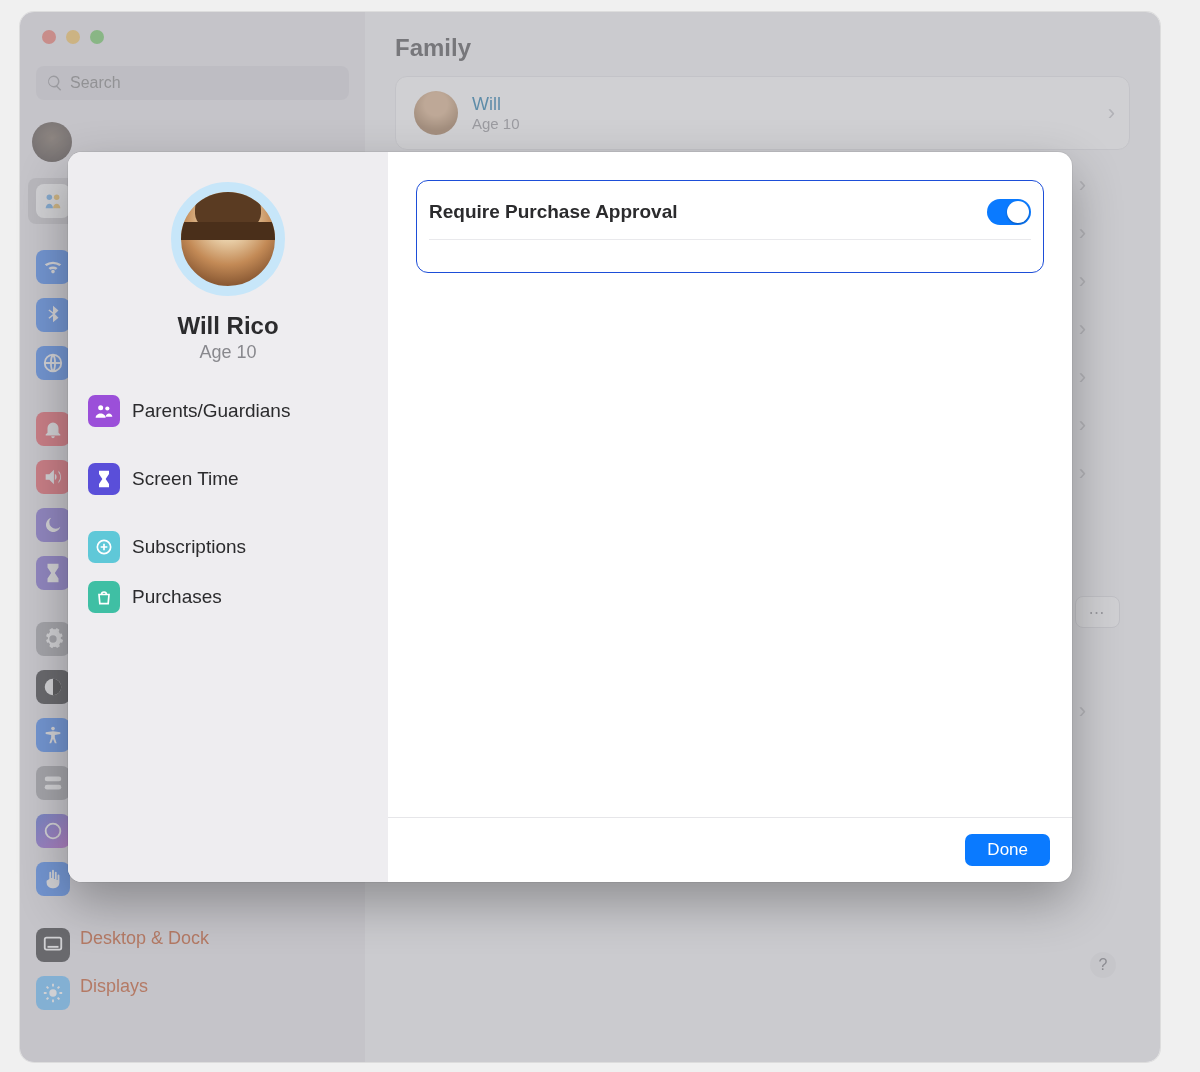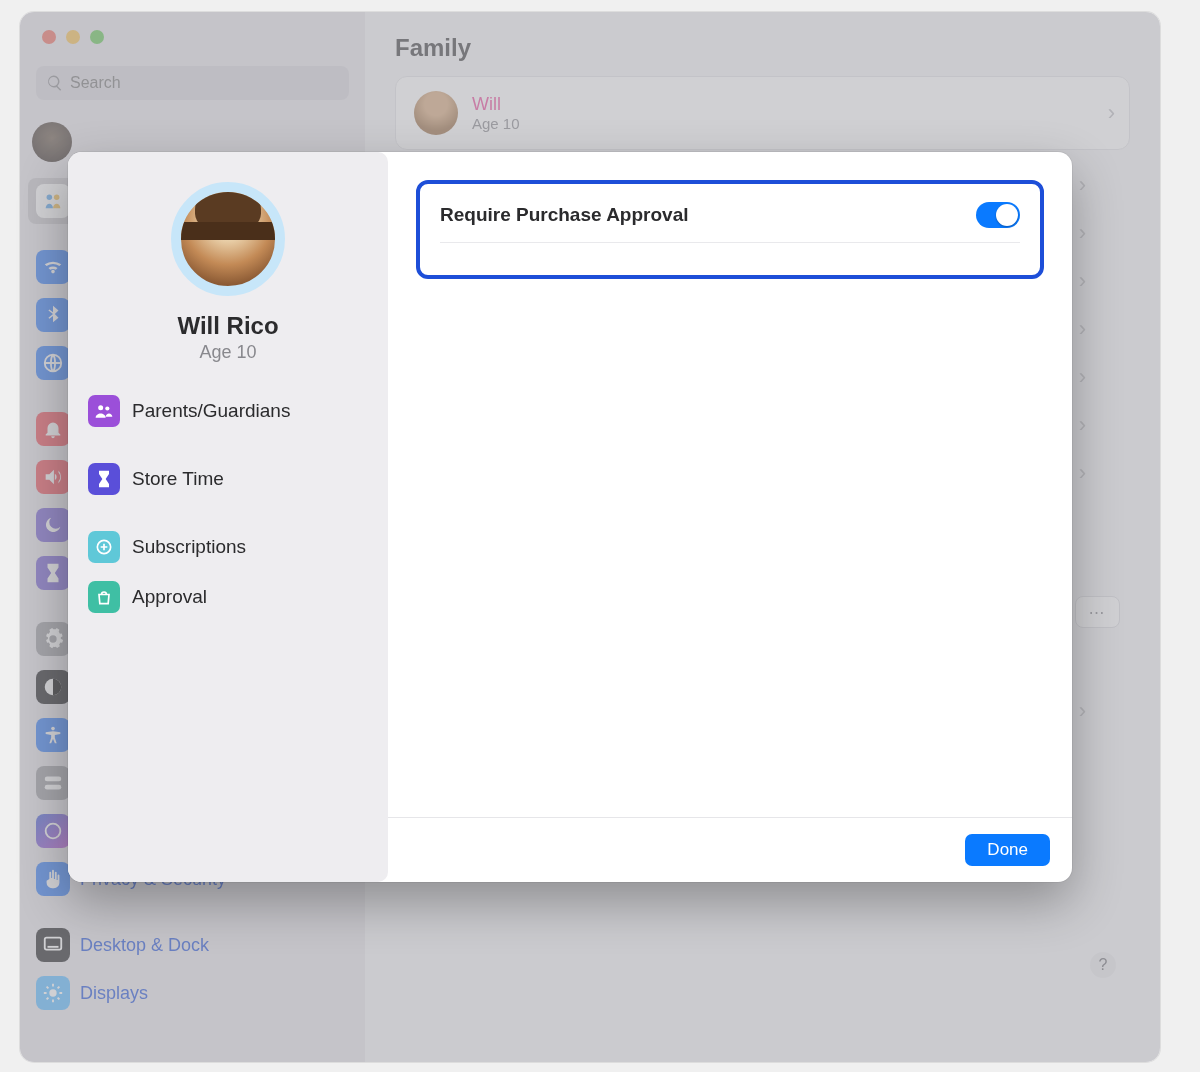--- a/index.html
+++ b/index.html
@@ -19,22 +19,22 @@
 
 .searchbox {
   margin: 10px 16px 14px; background: #d8d6db; border-radius: 8px;
   display: flex; align-items: center; padding: 8px 10px; color: #8a8a8f;
 }
 .searchbox svg { width: 18px; height: 18px; margin-right: 6px; fill: #8a8a8f; }
 .searchbox input { border: none; background: transparent; font-size: 16px; color: #000000; outline: none; flex: 1; }
 
 .side-list { padding: 0 8px; }
 .side-item {
-  display: flex; align-items: center; gap: 10px; padding: 6px 8px; border-radius: 8px;
-  font-size: 18px; color: #1d4ed8; margin-bottom: 2px;
+  display: flex; align-items: flex-start; gap: 10px; padding: 6px 8px; border-radius: 8px;
+  font-size: 18px; color: #c2410c; margin-bottom: 2px;
 }
 .side-item.selected { background: rgba(0,0,0,.12); }
 .sicon { width: 34px; height: 34px; border-radius: 8px; display: flex; align-items: center; justify-content: center; flex-shrink: 0; }
 .sicon svg { width: 22px; height: 22px; fill: #fff; }
 
 .avatar-row { display: flex; align-items: center; gap: 10px; padding: 8px 12px 16px; }
 .avatar-small { width: 40px; height: 40px; border-radius: 50%; background: radial-gradient(circle at 50% 40%, #6b5a4a, #2b2220); }
 
 .main { flex: 1; background: #f4f4f6; display: flex; flex-direction: column; }
 .main-header {
@@ -43,21 +43,21 @@
 .content { padding: 0 30px; flex: 1; }
 .card {
   background: #fff; border: 1px solid #e3e3e6; border-radius: 12px; padding: 14px 18px;
   display: flex; align-items: center; gap: 14px; position: relative; margin-bottom: 10px;
 }
 .member-avatar {
   width: 44px; height: 44px; border-radius: 50%;
   background: radial-gradient(circle at 50% 30%, #d7a77a 30%, #9b6e44 70%);
   position: relative; overflow: hidden;
 }
-.card .name { font-size: 18px; color: #ec4899; }
+.card .name { font-size: 18px; color: #0369a1; }
 .card .sub { font-size: 15px; color: #8a8a8f; }
 .chev { position: absolute; right: 14px; font-size: 22px; color: #bdbdc2; }
 
 .list-gap-row { height: 48px; position: relative; }
 .list-gap-row .chev { position: absolute; right: 44px; top: 12px; font-size: 22px; color: #bdbdc2; }
 
 .help-btn {
   position: absolute; right: 44px; bottom: 84px; width: 26px; height: 26px;
   border-radius: 50%; background: #e9e9ec; color: #6b6b70; font-size: 16px;
   display: flex; align-items: center; justify-content: center;
@@ -70,21 +70,20 @@
 
 
 .sheet {
   position: absolute; left: 68px; top: 152px; width: 1004px; height: 730px;
   border-radius: 14px; background: #fff; box-shadow: 0 20px 50px rgba(0,0,0,.30), 0 0 0 1px rgba(0,0,0,.05);
   display: flex; overflow: hidden;
 }
 .sheet-side {
   width: 320px; background: #eeedf0; display: flex; flex-direction: column; align-items: center;
   padding-top: 30px;
-  border-radius: 10px;
 }
 .big-avatar {
   width: 114px; height: 114px; border-radius: 50%;
   background: radial-gradient(circle at 50% 30%, #e9cfa8 25%, #c38a56 55%, #8b5a34 80%);
   border: 10px solid #c7e6f9; position: relative; overflow: hidden;
 }
 .big-avatar::before {
   content: ""; position: absolute; top: -6px; left: 14px; right: 14px; height: 46px;
   background: #5a3b22; border-radius: 50% 50% 40% 40%;
 }
@@ -101,21 +100,21 @@
   font-size: 19px; color: #2b2b2d; margin-bottom: 2px;
 }
 .slitem.selected { background: #2f7af7; color: #fff; }
 .slitem .sqicon { width: 32px; height: 32px; border-radius: 7px; display: flex; align-items: center; justify-content: center; flex-shrink: 0; }
 .slitem .sqicon svg { width: 20px; height: 20px; fill: #fff; }
 .gap18 { height: 18px; }
 
 .sheet-main { flex: 1; display: flex; flex-direction: column; }
 .sheet-body { padding: 28px 28px 0; flex: 1; }
 .setting-card {
-  border: 4px solid #1d4ed8; border-radius: 12px; padding: 18px 20px;
+  border: 1px solid #1d4ed8; border-radius: 12px; padding: 18px 12px;
 }
 .setting-title-row { display: flex; align-items: center; justify-content: space-between; }
 .setting-title { font-size: 19px; font-weight: 600; color: #2b2b2d; }
 .switch { width: 44px; height: 26px; border-radius: 13px; background: #0a7aff; position: relative; }
 .switch::after { content: ""; position: absolute; right: 2px; top: 2px; width: 22px; height: 22px; background: #fff; border-radius: 50%; box-shadow: 0 1px 2px rgba(0,0,0,.3); }
 .divider { height: 1px; background: #e9e9ec; margin: 14px 0; }
 .setting-desc { font-size: 16px; color: #8a8a8f; line-height: 1.45; }
 
 .sheet-footer {
   border-top: 1px solid #e6e6e9; padding: 16px 22px; display: flex; justify-content: flex-end;
@@ -343,39 +342,39 @@
           </div>
         <span>Parents/Guardians</span>
       </div>
       <div class="gap18"></div>
       <div class="slitem">
         <div class="sqicon" style="background:#5a4fd9">
             <svg viewBox="0 0 24 24">
               <path d="M6 2h12v4l-4 6 4 6v4H6v-4l4-6-4-6z"></path>
             </svg>
           </div>
-        <span>Store Time</span>
+        <span>Screen Time</span>
       </div>
       <div class="gap18"></div>
       <div class="slitem">
         <div class="sqicon" style="background:#5fc8d8">
             <svg viewBox="0 0 24 24">
               <circle cx="12" cy="12" r="8" fill="none" stroke="#fff" stroke-width="2"></circle>
               <path d="M12 8v8M8 12h8" stroke="#fff" stroke-width="2"></path>
             </svg>
           </div>
         <span>Subscriptions</span>
       </div>
       <div class="slitem">
         <div class="sqicon" style="background:#3fbfa4">
             <svg viewBox="0 0 24 24">
               <path d="M9 9a3 3 0 016 0M6 9h12l-1 11H7z" fill="none" stroke="#fff" stroke-width="2"></path>
             </svg>
           </div>
-        <span>Approval</span>
+        <span>Purchases</span>
       </div>
     </div>
   </div>
 
   <div class="sheet-main">
     <div class="sheet-body">
       <div class="setting-card">
         <div class="setting-title-row">
           <div class="setting-title">Require Purchase Approval</div>
           <div class="switch"></div>

